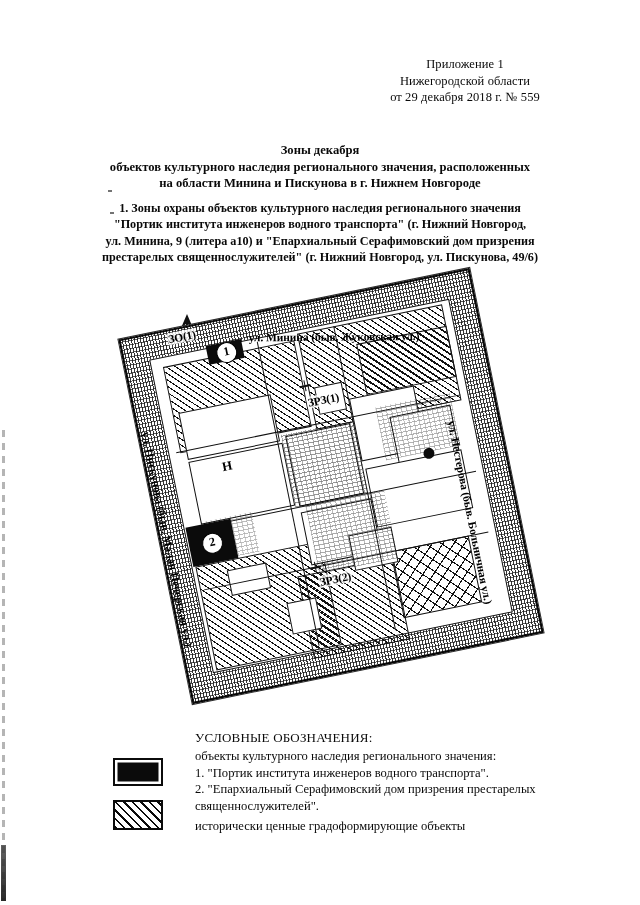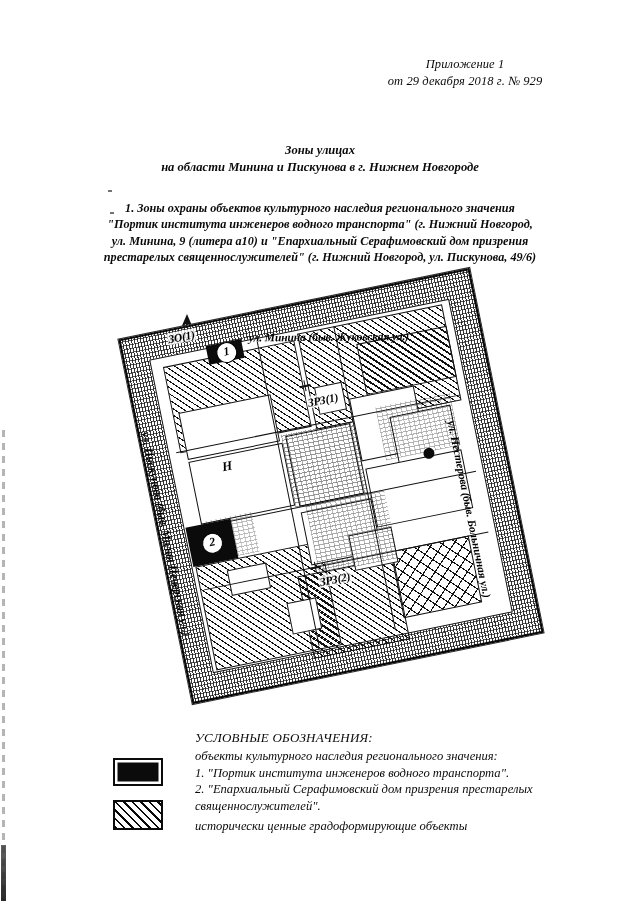--- a/index.html
+++ b/index.html
@@ -15,21 +15,20 @@
     overflow: hidden;
     font-family: "Liberation Serif", serif;
     color: #0a0a0a;
     -webkit-font-smoothing: antialiased;
   }
 
   .page {
     position: absolute;
     inset: 0;
     background: #ffffff;
-    font-style: italic;
   }
 
   
   .scan-edge {
     position: absolute;
     left: 2px;
     top: 430px;
     width: 3px;
     height: 470px;
     background: repeating-linear-gradient(
@@ -311,25 +310,27 @@
 
 <div class="page">
 
   <div class="scan-edge"></div>
   <div class="scan-edge-2"></div>
   <div class="scan-dot" style="left:110px; top:212px;"></div>
   <div class="scan-dot" style="left:108px; top:190px;"></div>
 
   <div class="doc-header">
     <div>Приложение 1</div>
-    <div>от 29 декабря 2018 г. № 929</div>
+    <div>Нижегородской области</div>
+    <div>от 29 декабря 2018 г. № 559</div>
   </div>
 
   <div class="doc-title">
-    <span class="t-line1">Зоны улицах</span>
+    <span class="t-line1">Зоны декабря</span>
+    <span class="t-line1">объектов культурного наследия регионального значения, расположенных</span>
     <span class="t-line1">на области Минина и Пискунова в г. Нижнем Новгороде</span>
   </div>
 
   <div class="doc-section">
     <div>1. Зоны охраны объектов культурного наследия регионального значения</div>
     <div>"Портик института инженеров водного транспорта" (г. Нижний Новгород,</div>
     <div>ул. Минина, 9 (литера а10) и "Епархиальный Серафимовский дом призрения</div>
     <div>престарелых священнослужителей" (г. Нижний Новгород, ул. Пискунова, 49/6)</div>
   </div>
 

